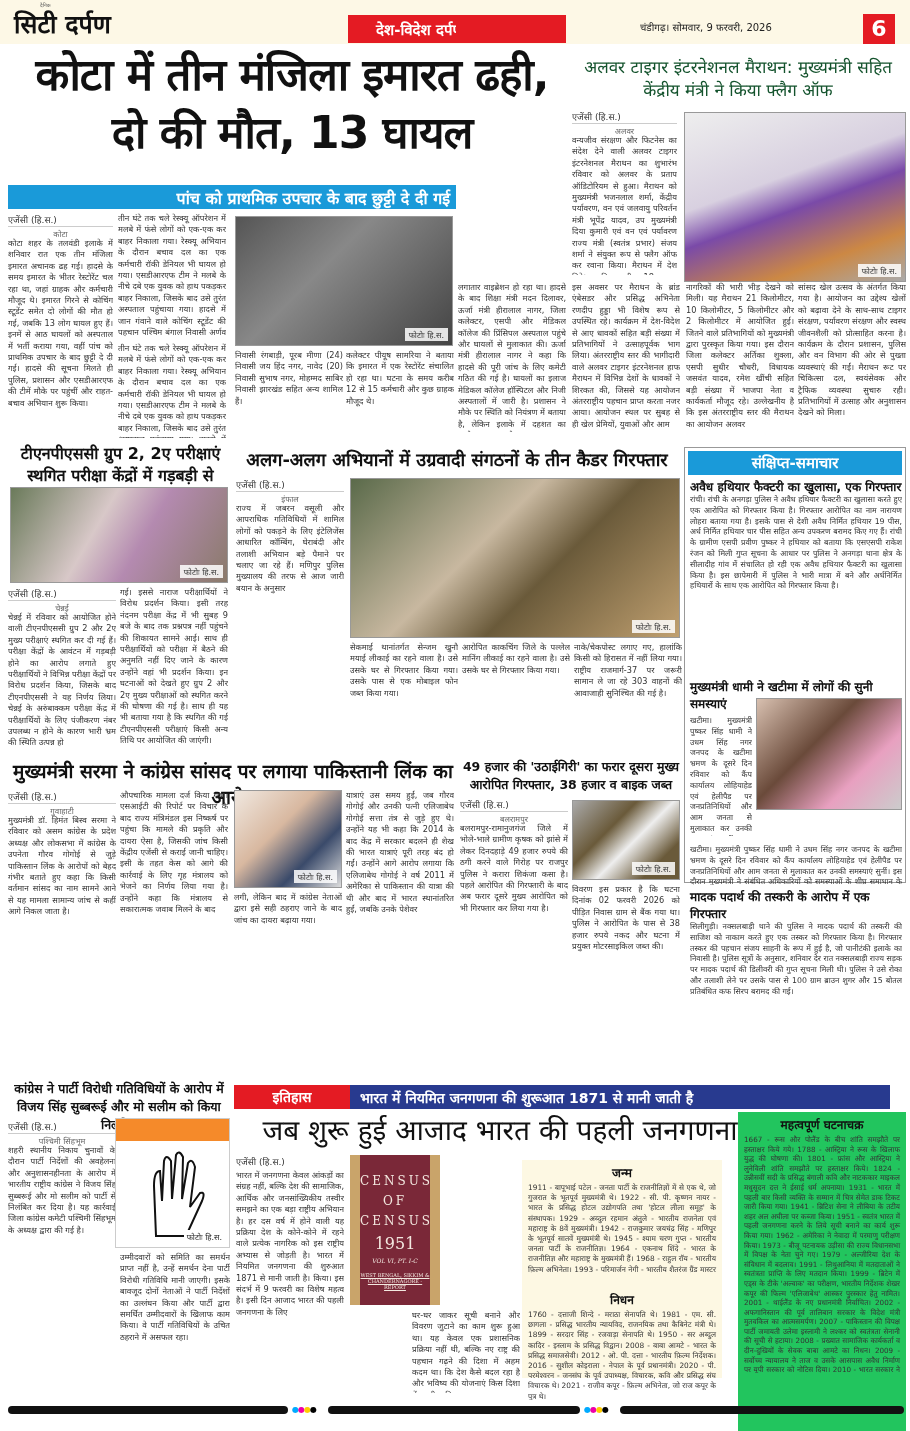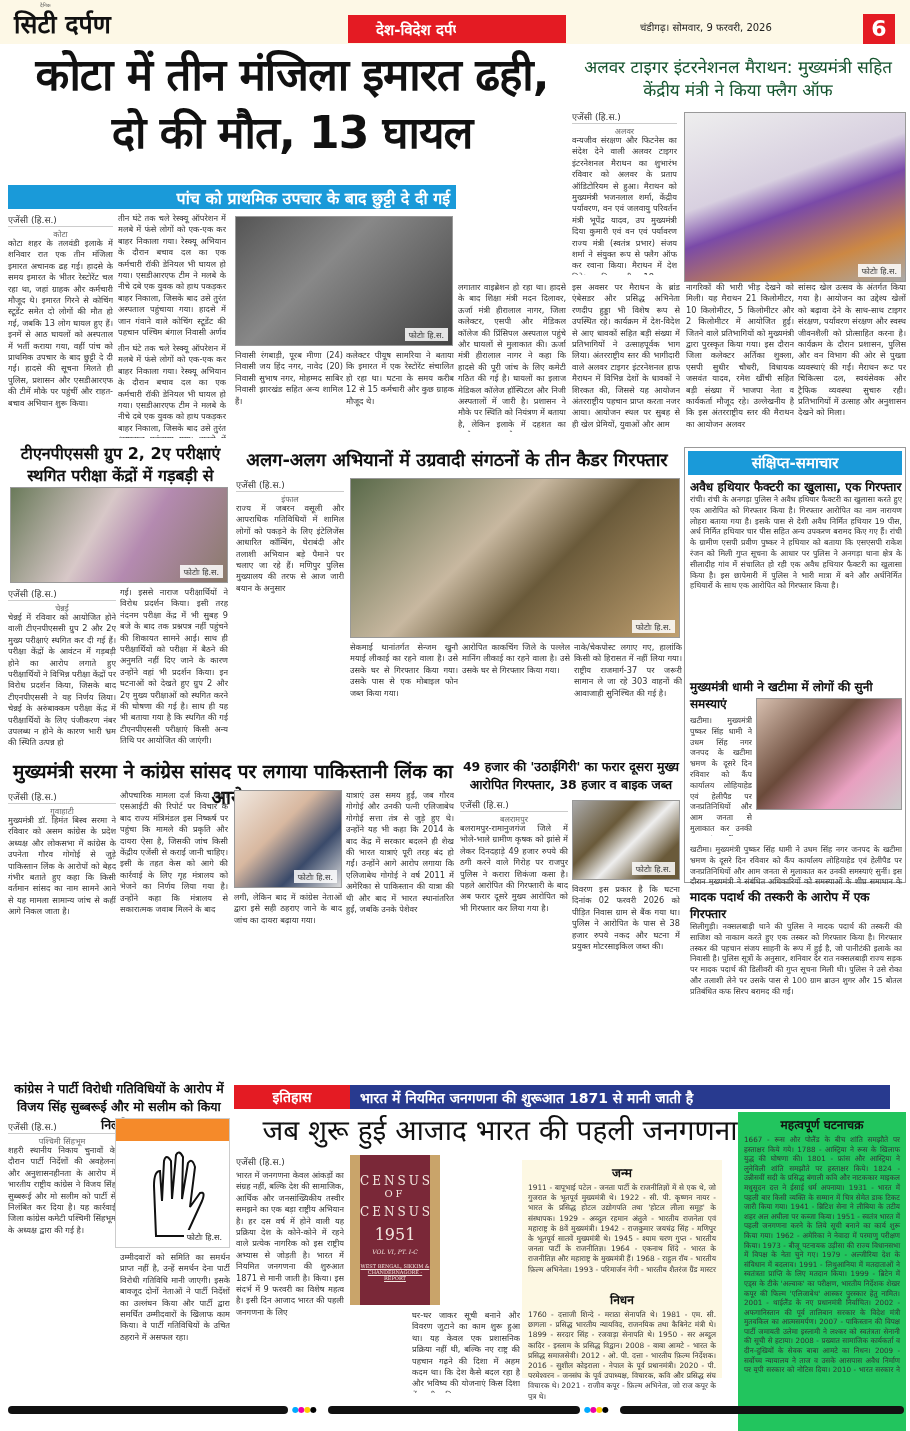--- a/index.html
+++ b/index.html
@@ -158,21 +158,21 @@
 
 <div class="abs itihas">इतिहास</div>
 <div class="abs bharat-bar">भारत में नियमित जनगणना की शुरूआत 1871 से मानी जाती है</div>
 <div class="abs h-census">जब शुरू हुई आजाद भारत की पहली जनगणना</div>
 <div class="abs" style="left:236px;top:1155px;width:108px">
   <div class="byline">एजेंसी (हि.स.)</div>
 </div>
 <div class="abs col" style="left:236px;top:1170px;width:108px;height:223px">भारत में जनगणना केवल आंकड़ों का संग्रह नहीं, बल्कि देश की सामाजिक, आर्थिक और जनसांख्यिकीय तस्वीर समझने का एक बड़ा राष्ट्रीय अभियान है। हर दस वर्ष में होने वाली यह प्रक्रिया देश के कोने-कोने में रहने वाले प्रत्येक नागरिक को इस राष्ट्रीय अभ्यास से जोड़ती है। भारत में नियमित जनगणना की शुरुआत 1871 से मानी जाती है। किया। इस संदर्भ में 9 फरवरी का विशेष महत्व है। इसी दिन आजाद भारत की पहली जनगणना के लिए</div>
 <div class="abs census-img">
   <div style="font-size:12px;letter-spacing:3px;margin-top:19px">CENSUS</div>
-  <div style="font-size:10px;letter-spacing:3px;">OF</div>
+  <div style="font-size:12px;letter-spacing:3px;margin-top:6px">OF</div>
   <div style="font-size:12px;letter-spacing:3px;margin-top:6px">CENSUS</div>
   <div style="font-size:16px;margin-top:6px">1951</div>
   <div style="font-size:6px;font-style:italic;margin-top:4px">VOL VI, PT. I-C</div>
   <div style="font-size:5px;margin-top:8px;text-decoration:underline">WEST BENGAL, SIKKIM &amp; CHANDERNAGORE - REPORT</div>
 </div>
 <div class="abs col" style="left:412px;top:1310px;width:108px;height:83px">घर-घर जाकर सूची बनाने और विवरण जुटाने का काम शुरू हुआ था। यह केवल एक प्रशासनिक प्रक्रिया नहीं थी, बल्कि नए राष्ट्र की पहचान गढ़ने की दिशा में अहम कदम था। कि देश कैसे बदल रहा है और भविष्य की योजनाएं किस दिशा में बननी चाहिए।</div>
 
 <div class="abs janm-box">
   <div class="box-title" style="margin-top:4px">जन्म</div>
   <div class="col" style="padding:2px 6px;height:92px;font-size:7.4px;line-height:10.2px">1911 - बापूभाई पटेल - जनता पार्टी के राजनीतिज्ञों में से एक थे, जो गुजरात के भूतपूर्व मुख्यमंत्री थे। 1922 - सी. पी. कृष्णन नायर - भारत के प्रसिद्ध होटल उद्योगपति तथा 'होटल लीला समूह' के संस्थापक। 1929 - अब्दुल रहमान अंतुले - भारतीय राजनेता एवं महाराष्ट्र के 8वें मुख्यमंत्री। 1942 - राजकुमार जयचंद्र सिंह - मणिपुर के भूतपूर्व सातवें मुख्यमंत्री थे। 1945 - श्याम चरण गुप्त - भारतीय जनता पार्टी के राजनीतिज्ञ। 1964 - एकनाथ शिंदे - भारत के राजनीतिज्ञ और महाराष्ट्र के मुख्यमंत्री हैं। 1968 - राहुल रॉय - भारतीय फ़िल्म अभिनेता। 1993 - परिमार्जन नेगी - भारतीय शैतरंज ग्रैंड मास्टर खिलाड़ी हैं।</div>

